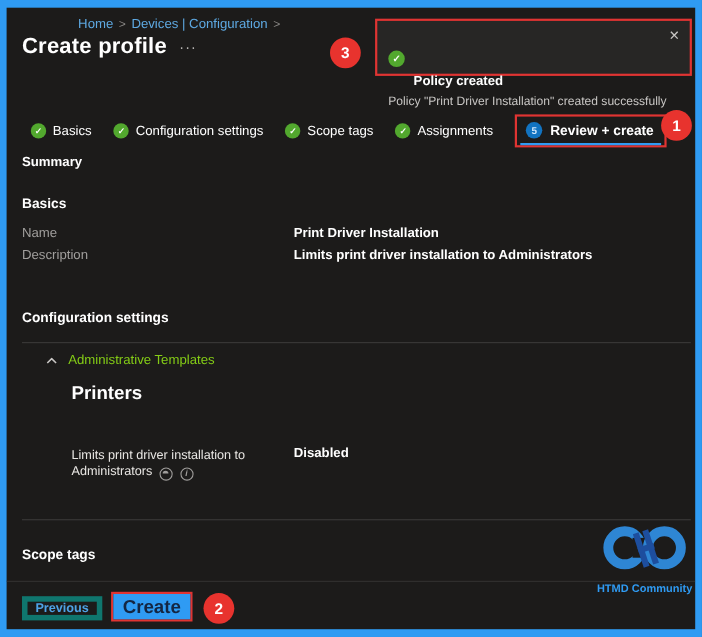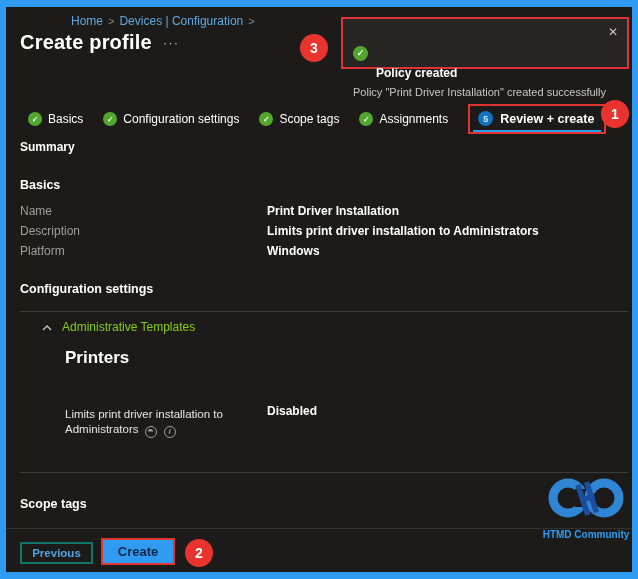--- a/index.html
+++ b/index.html
@@ -93,27 +93,27 @@
   .mini-icon {
     display: inline-flex; align-items: center; justify-content: center;
     width: 12px; height: 12px; border: 1px solid #9f9d9b; border-radius: 50%;
     font-size: 8px; color: #9f9d9b; font-style: italic; font-weight: bold; cursor: pointer;
   }
   .setting-value { position: absolute; left: 261px; top: 397px; font-size: 12px; font-weight: bold; color: #fff; }
 
   
   .btn-previous {
     position: absolute; left: 14px; top: 535px; width: 73px; height: 22px;
-    background: transparent; border: 2px solid #0f766e; color: #4ea3e6;
+    background: transparent; border: 5px solid #0f766e; color: #4ea3e6;
     font-family: "Liberation Sans", sans-serif; font-size: 11.5px; font-weight: bold; cursor: pointer;
   }
   .create-wrap { position: absolute; left: 95px; top: 531px; border: 2px solid #e03432; padding: 0; }
   .btn-create {
     display: block; width: 70px; height: 23px; background: #2f9bf3; border: none;
-    color: #142642; font-family: "Liberation Sans", sans-serif; font-size: 13px; font-weight: bold; cursor: pointer;
+    color: #142642; font-family: "Liberation Sans", sans-serif; font-size: 17px; font-weight: bold; cursor: pointer;
   }
 
   
   .logo-box { position: absolute; left: 536px; top: 468px; width: 88px; text-align: center; }
   .logo-text { margin-top: 2px; font-size: 10px; font-weight: bold; color: #2f9bf3; }
 </style>
 </head>
 <body>
 
 <div class="frame">
@@ -164,24 +164,20 @@
     <div class="h-bold summary-h">Summary</div>
     <div class="h-bold basics-h">Basics</div>
 
     <div class="field-row row-0">
       <span class="field-label">Name</span>
       <span class="field-value">Print Driver Installation</span>
     </div>
     <div class="field-row row-1">
       <span class="field-label">Description</span>
       <span class="field-value">Limits print driver installation to Administrators</span>
-    </div>
-    <div class="field-row row-2">
-      <span class="field-label">Platform</span>
-      <span class="field-value">Windows</span>
     </div>
 
     <div class="h-bold config-h">Configuration settings</div>
     <div class="divider div-1"></div>
 
     <div class="group-row">
       <span class="chevron-btn">
         <svg width="10" height="6" viewBox="0 0 10 6">
             <polyline points="1,5 5,1 9,5" fill="none" stroke="#c8c6c4" stroke-width="1.4"></polyline>
           </svg>

